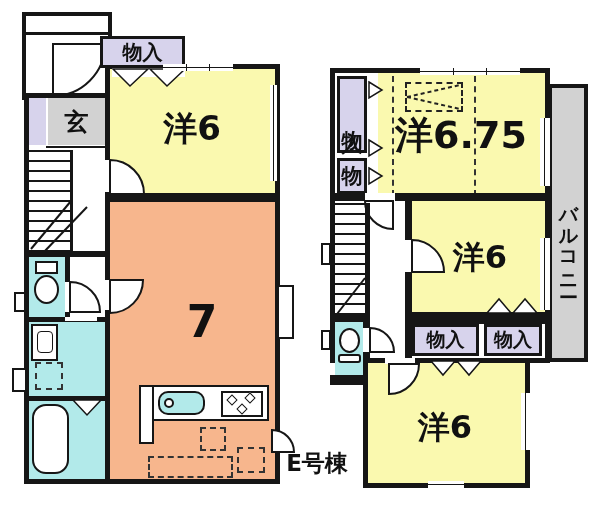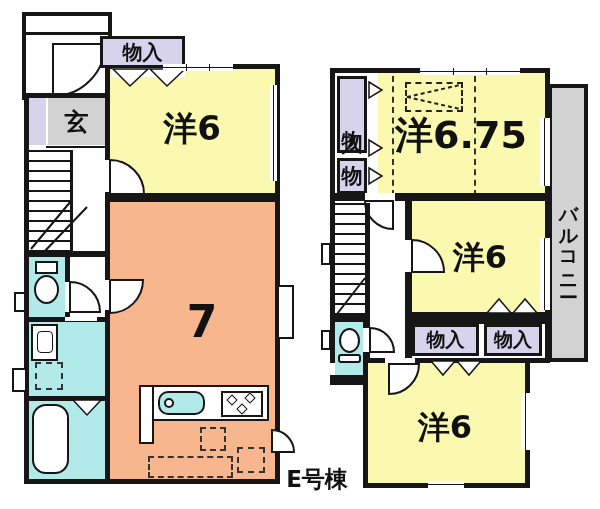--- a/index.html
+++ b/index.html
@@ -217,15 +217,15 @@
   <div class="winline" style="left:544px;top:118px;width:1px;height:68px;"></div>
   <div class="win" style="left:540px;top:238px;width:10px;height:72px;"></div>
   <div class="winline" style="left:544px;top:238px;width:1px;height:72px;"></div>
   <div class="win" style="left:521px;top:393px;width:9px;height:57px;"></div>
   <div class="winline" style="left:525px;top:393px;width:1px;height:57px;"></div>
   <div class="win" style="left:428px;top:481px;width:36px;height:7px;"></div>
   <div class="winline" style="left:428px;top:484px;width:36px;height:1px;"></div>
   <div class="win" style="left:321px;top:243px;width:10px;height:22px;border:2px solid var(--wall);box-sizing:border-box;"></div>
   <div class="win" style="left:321px;top:330px;width:10px;height:20px;border:2px solid var(--wall);box-sizing:border-box;"></div>
 
-  <div class="lbl" style="left:272px;top:464px;width:90px;height:30px;font-size:23px;text-align:center;">E号棟</div>
+  <div class="lbl" style="left:272px;top:448px;width:90px;height:30px;font-size:23px;text-align:center;">E号棟</div>
 
 </div>
 
 </body></html>

